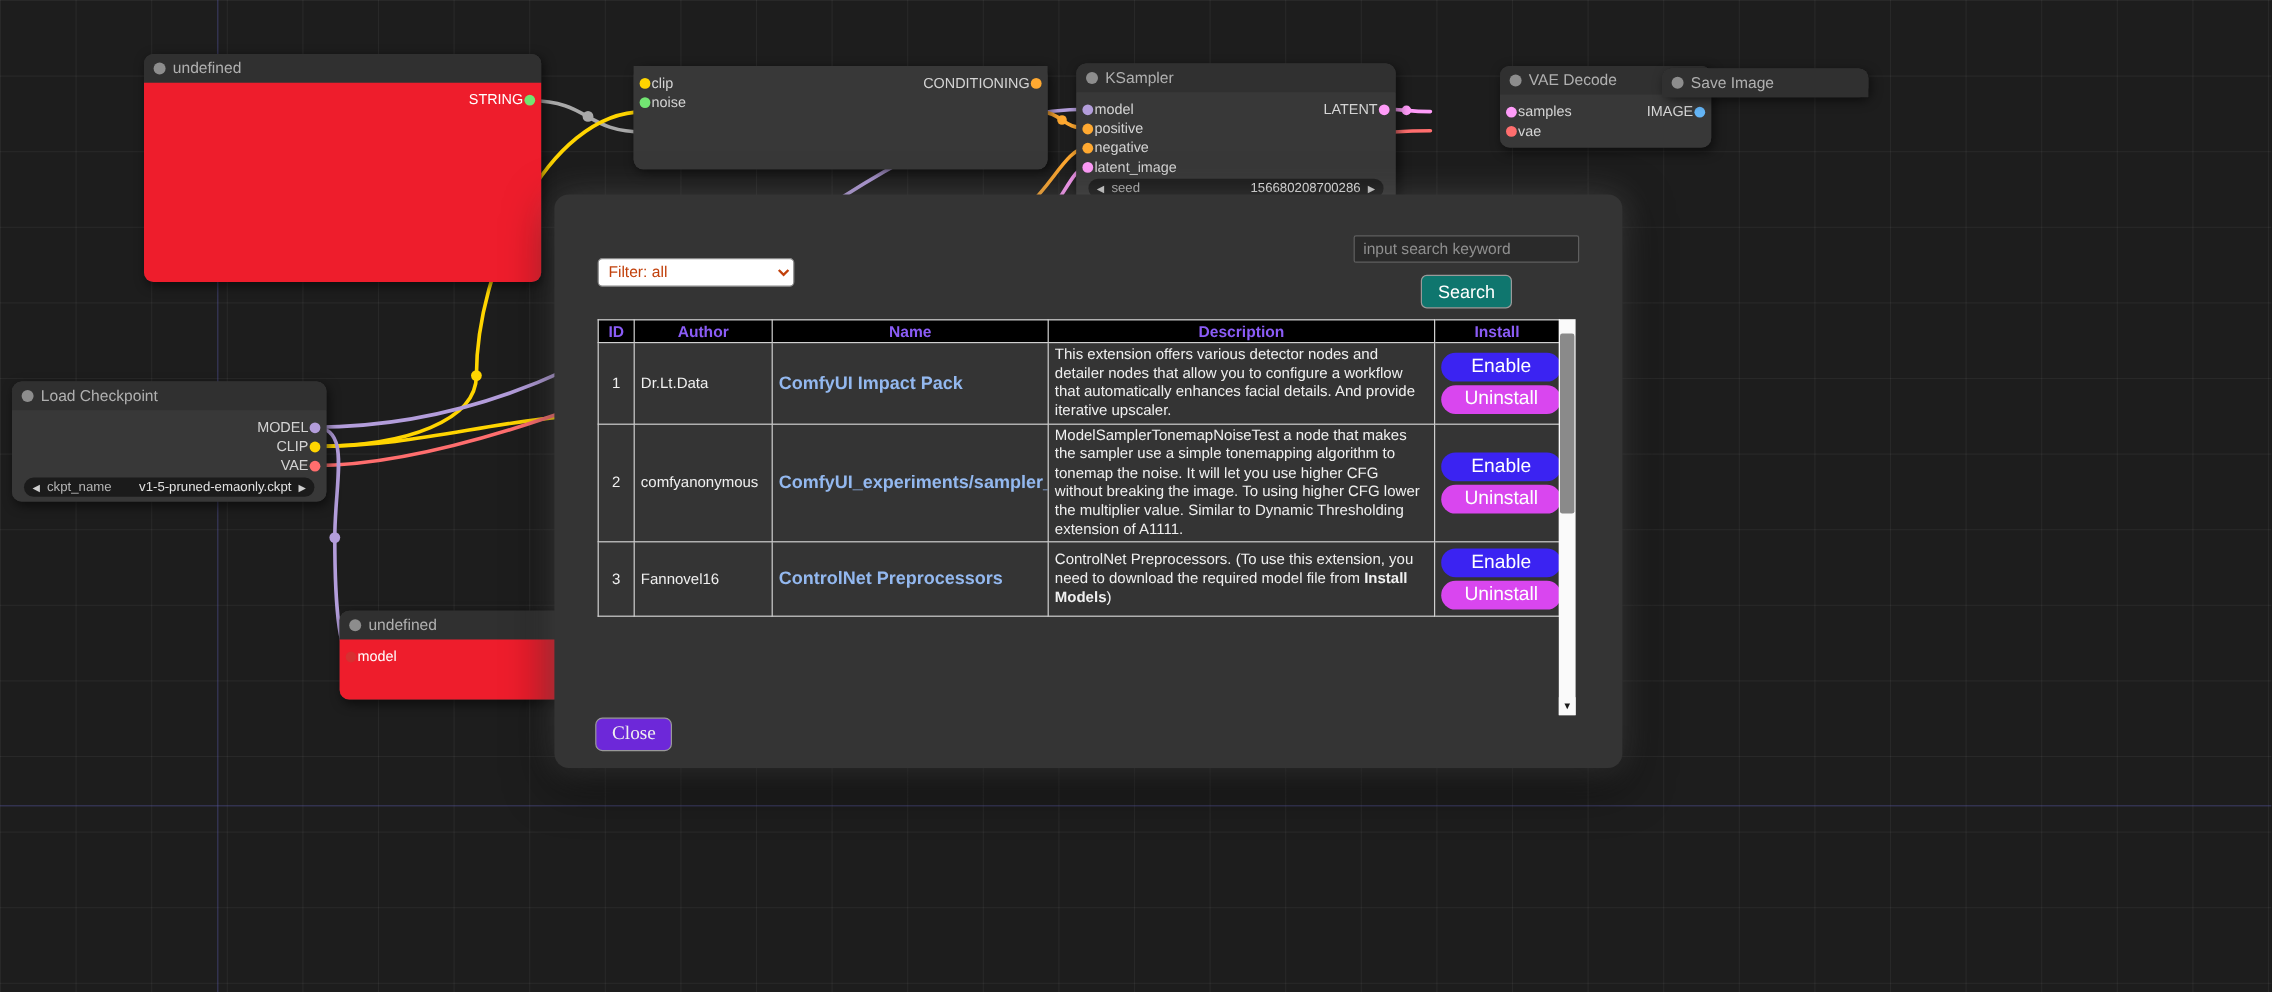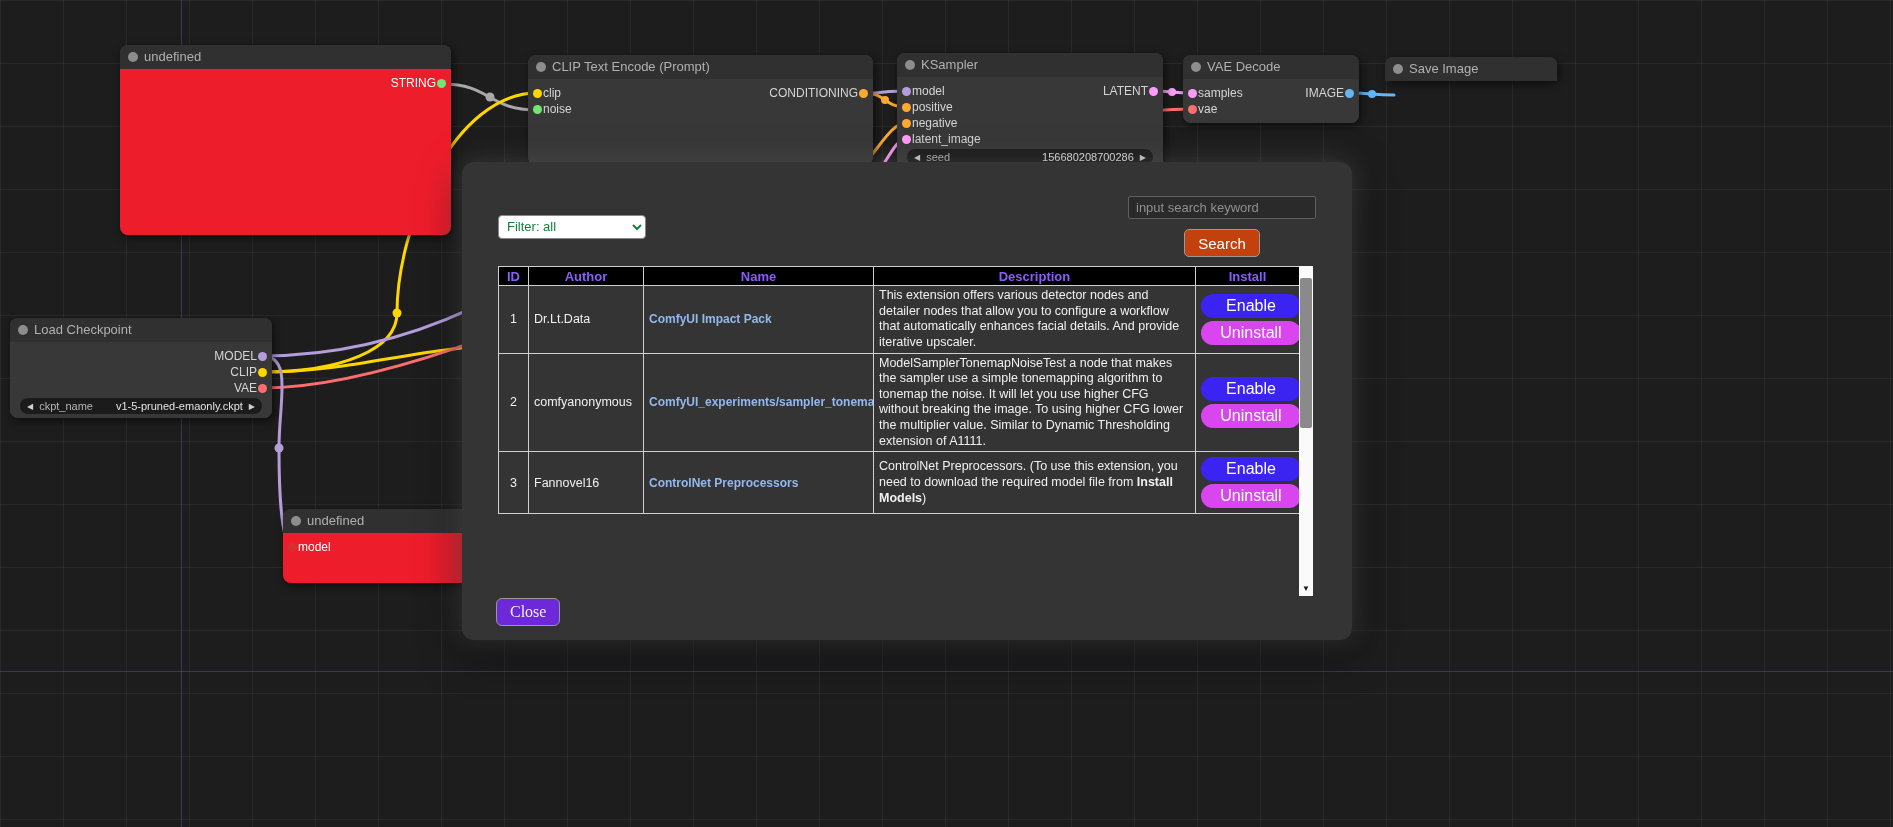--- a/index.html
+++ b/index.html
@@ -58,68 +58,68 @@
   .widget .arrow { font-size:8px; color:#cfcfcf; cursor:pointer; }
   .widget .wvalue { margin-left:auto; color:#e2e2e2; }
 
   
   #n-undef-top   { left:120px; top:45px;  width:331px; }
   #n-undef-top .node-body { height:166px; }
   #n-clip        { left:528px; top:55px;  width:345px; }
   #n-clip .node-body { height:86px; }
   #n-ksampler    { left:897px; top:53px;  width:266px; }
   #n-ksampler .node-body { height:96px; }
-  #n-vae         { left:1183px; top:55px; width:176px; }
+  #n-vae         { left:1250px; top:55px; width:176px; }
   #n-vae .node-body { height:44px; }
   #n-save        { left:1385px; top:57px; width:172px; }
   #n-save .node-body { height:46px; }
   #n-ckpt        { left:10px;  top:318px; width:262px; }
   #n-ckpt .node-body { height:76px; }
   #n-undef-bot   { left:283px; top:509px; width:330px; }
   #n-undef-bot .node-body { height:50px; }
 
   
   .modal {
     position:absolute; left:462px; top:162px; width:890px; height:478px;
     background:#343434; border-radius:12px; z-index:10;
     box-shadow:0 0 28px rgba(255,255,255,.17), 0 12px 40px rgba(0,0,0,.6);
     padding:34px 36px; color:#e8e8e8;
   }
   .modal-top { display:flex; align-items:center; }
   select.filter {
-    width:148px; height:24px; font-size:13px; border-radius:4px;
-    background:#fff; color:#15803d; border:1px solid #888; padding:0 4px;
+    width:164px; height:24px; font-size:13px; border-radius:4px;
+    background:#fff; color:#c2410c; border:1px solid #888; padding:0 4px;
     font-family:"Liberation Sans", sans-serif;
   }
   .search-wrap { margin-left:auto; display:flex; align-items:center; gap:10px;flex-direction:column; }
   input.search {
     width:188px; height:23px; background:#2a2a2a; border:1px solid #5f5f5f;
     color:#ddd; font-size:13px; padding:0 7px; border-radius:2px;
     font-family:"Liberation Sans", sans-serif;
   }
   input.search::placeholder { color:#8f8f8f; }
   button.search-btn {
-    height:28px; padding:0 13px; background:#c2410c; color:#fff;
+    height:28px; padding:0 13px; background:#0f766e; color:#fff;
     border:1px solid #9a9a9a; border-radius:5px; font-size:15px; cursor:pointer;
     font-family:"Liberation Sans", sans-serif;
   }
   .table-scroll { position:relative; margin-top:9px; height:330px; }
   table.pkg { border-collapse:collapse; width:801px; table-layout:fixed; }
   table.pkg th {
     background:#000; color:#8b5cf6; font-size:13px; font-weight:bold;
     border:1px solid #cfcfcf; height:19px; padding:0 2px;
   }
   table.pkg td {
     border:1px solid #cfcfcf; font-size:12.5px; color:#f0f0f0;
     padding:2px 5px; vertical-align:middle; background:#343434;
   }
   td.idc { text-align:center; font-size:13px; }
   td.authc { font-size:13px; }
   td.namec { overflow:hidden; }
-  td.namec a { color:#93b8ef; font-weight:bold; text-decoration:none; font-size:12px; }
+  td.namec a { color:#93b8ef; font-weight:bold; text-decoration:none; font-size:15px; }
   td.descc { line-height:1.25; }
   td.instc { text-align:center; padding:3px 2px; }
   .btn-enable, .btn-uninstall {
     display:block; width:100px; margin:3px auto; color:#fff; border:none;
     border-radius:13px; font-size:16px; padding:3px 12px; cursor:pointer;
     font-family:"Liberation Sans", sans-serif;
   }
   .btn-enable { background:#3b23f2; }
   .btn-uninstall { background:#d946ef; }
   .vscroll { position:absolute; left:801px; top:0; width:14px; height:330px; background:#fafafa; }
@@ -165,24 +165,20 @@
   </div>
   <div class="node-body red">
     <div class="srow">
       <span class="out-label">STRING</span>
       <span class="dot r c-string"></span>
     </div>
   </div>
 </div>
 
 <div class="node" id="n-clip">
-  <div class="node-title">
-    <span class="title-dot"></span>
-    <span>CLIP Text Encode (Prompt)</span>
-  </div>
   <div class="node-body">
     <div class="srow">
       <span class="dot l c-clip"></span>
       <span class="in-label">clip</span>
       <span class="out-label">CONDITIONING</span>
       <span class="dot r c-cond"></span>
     </div>
     <div class="srow">
       <span class="dot l c-string"></span>
       <span class="in-label">noise</span>

